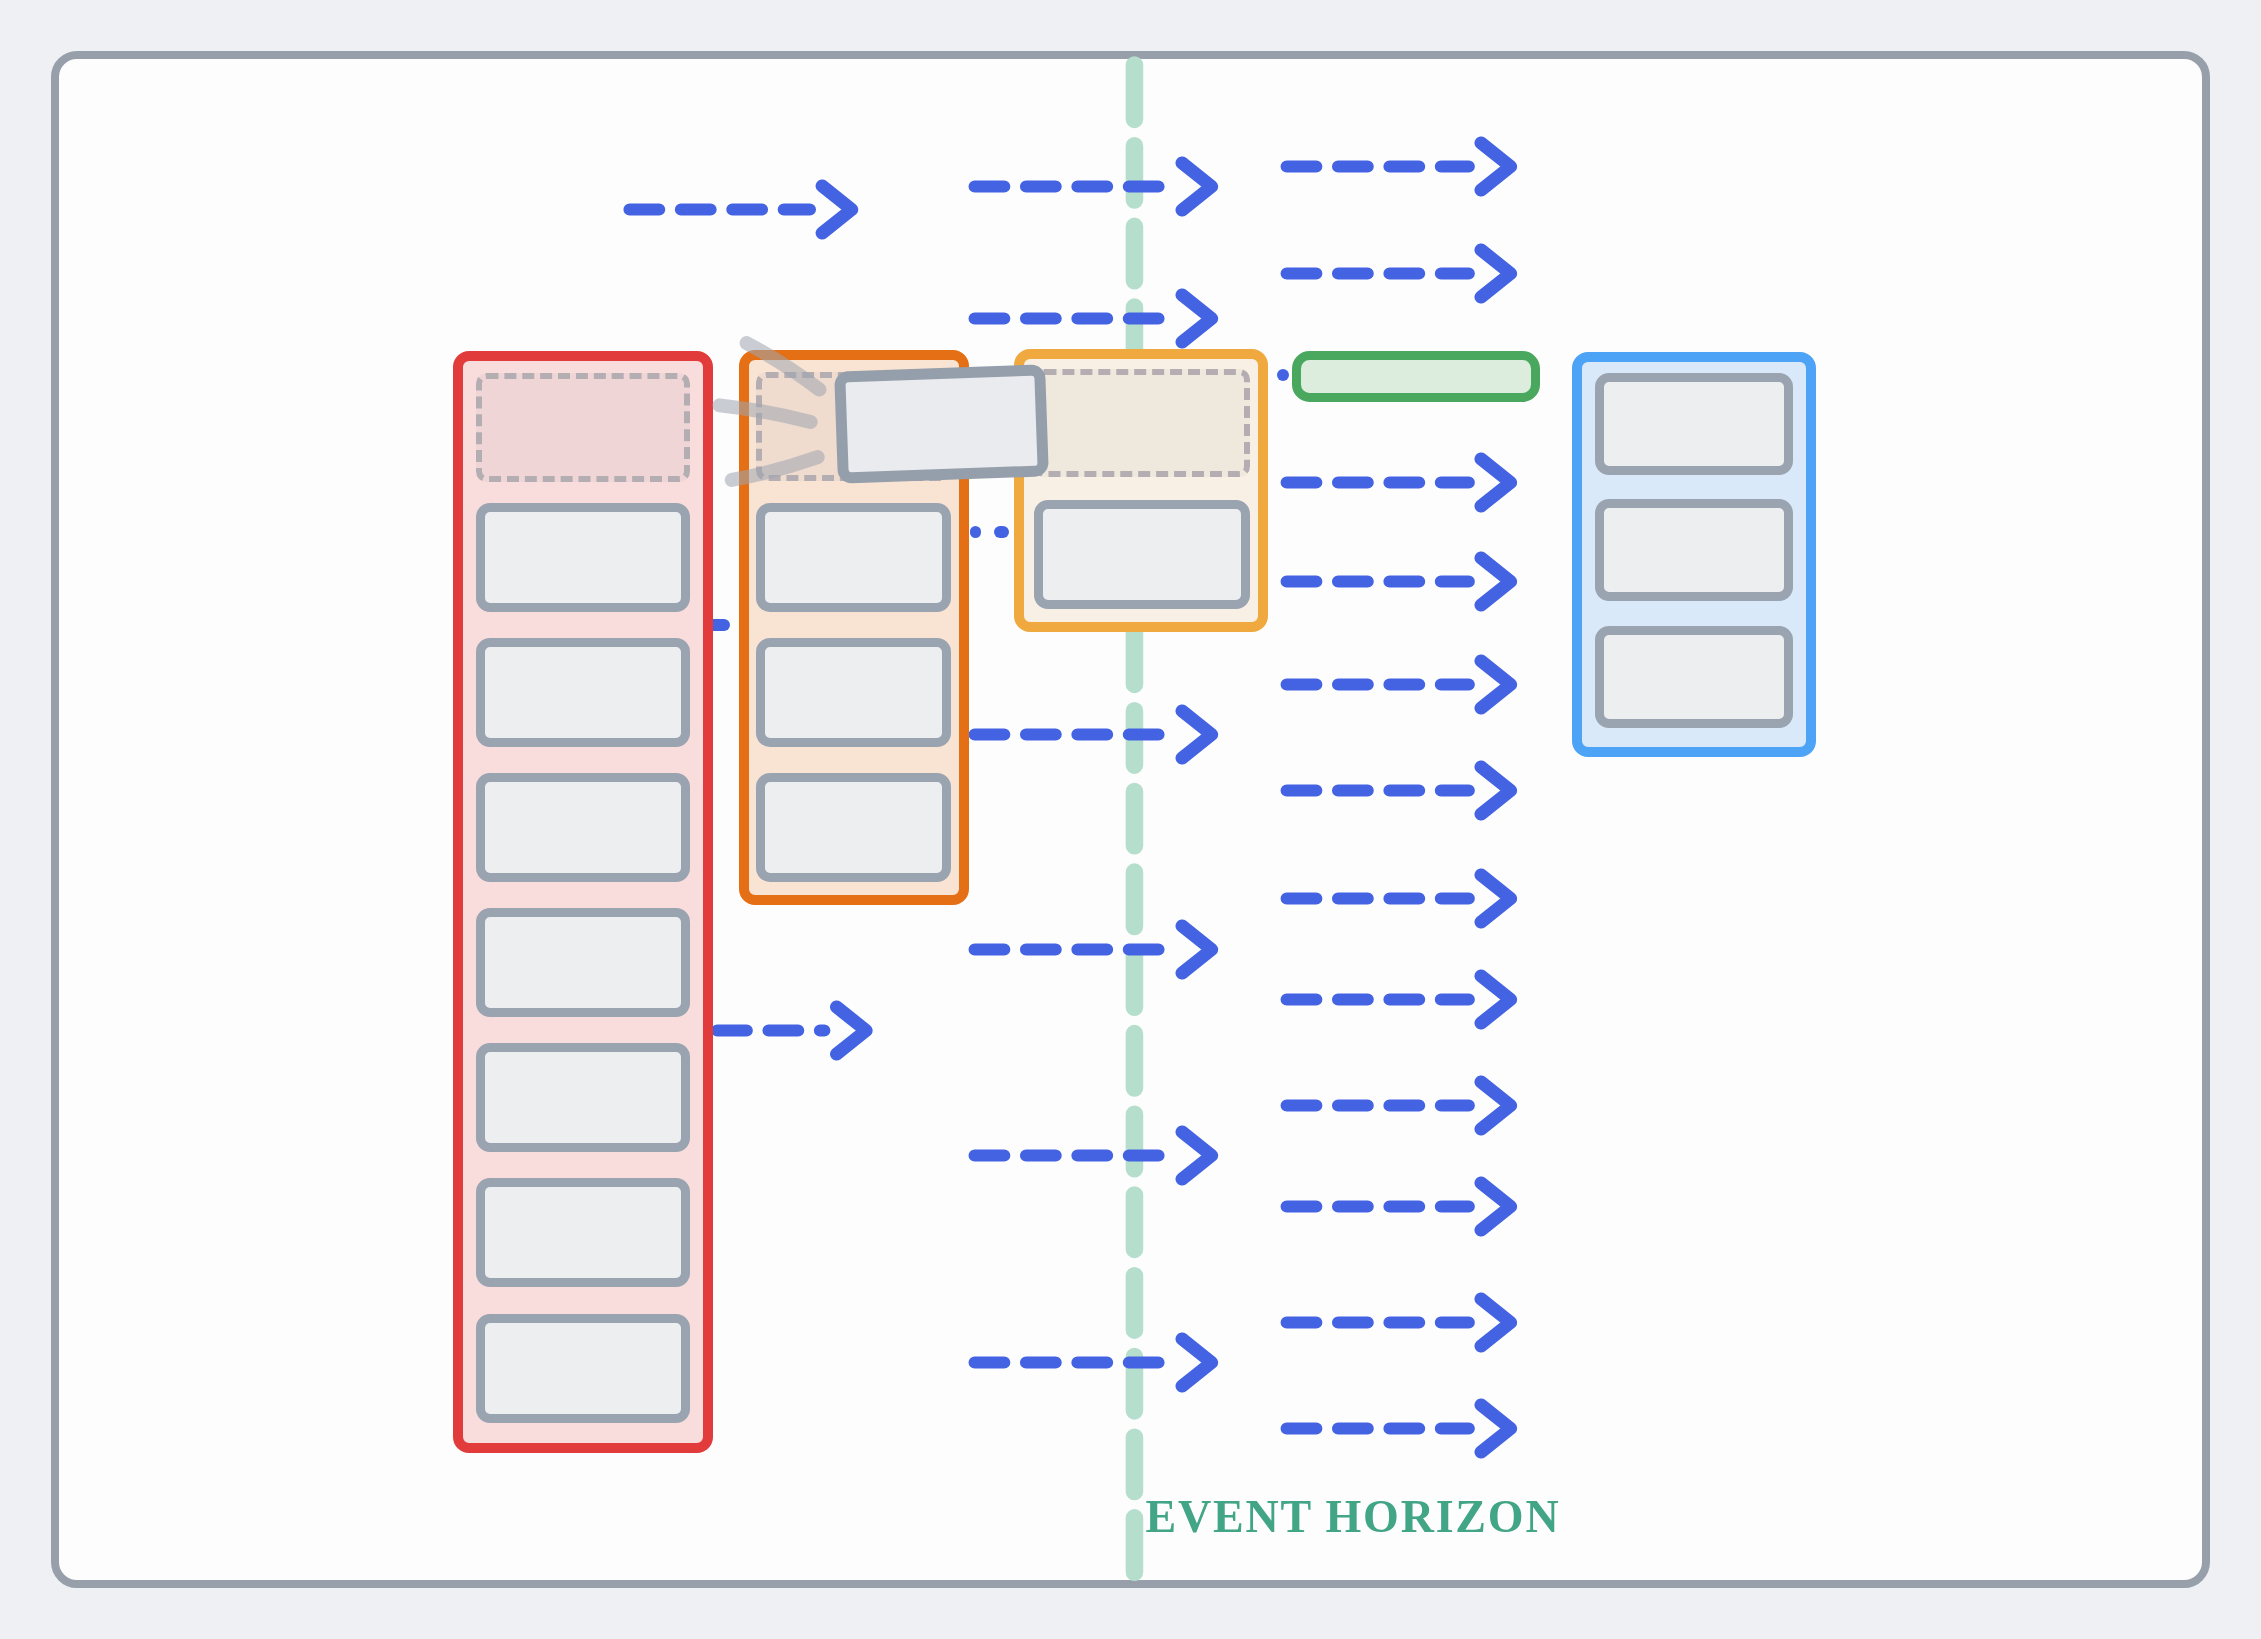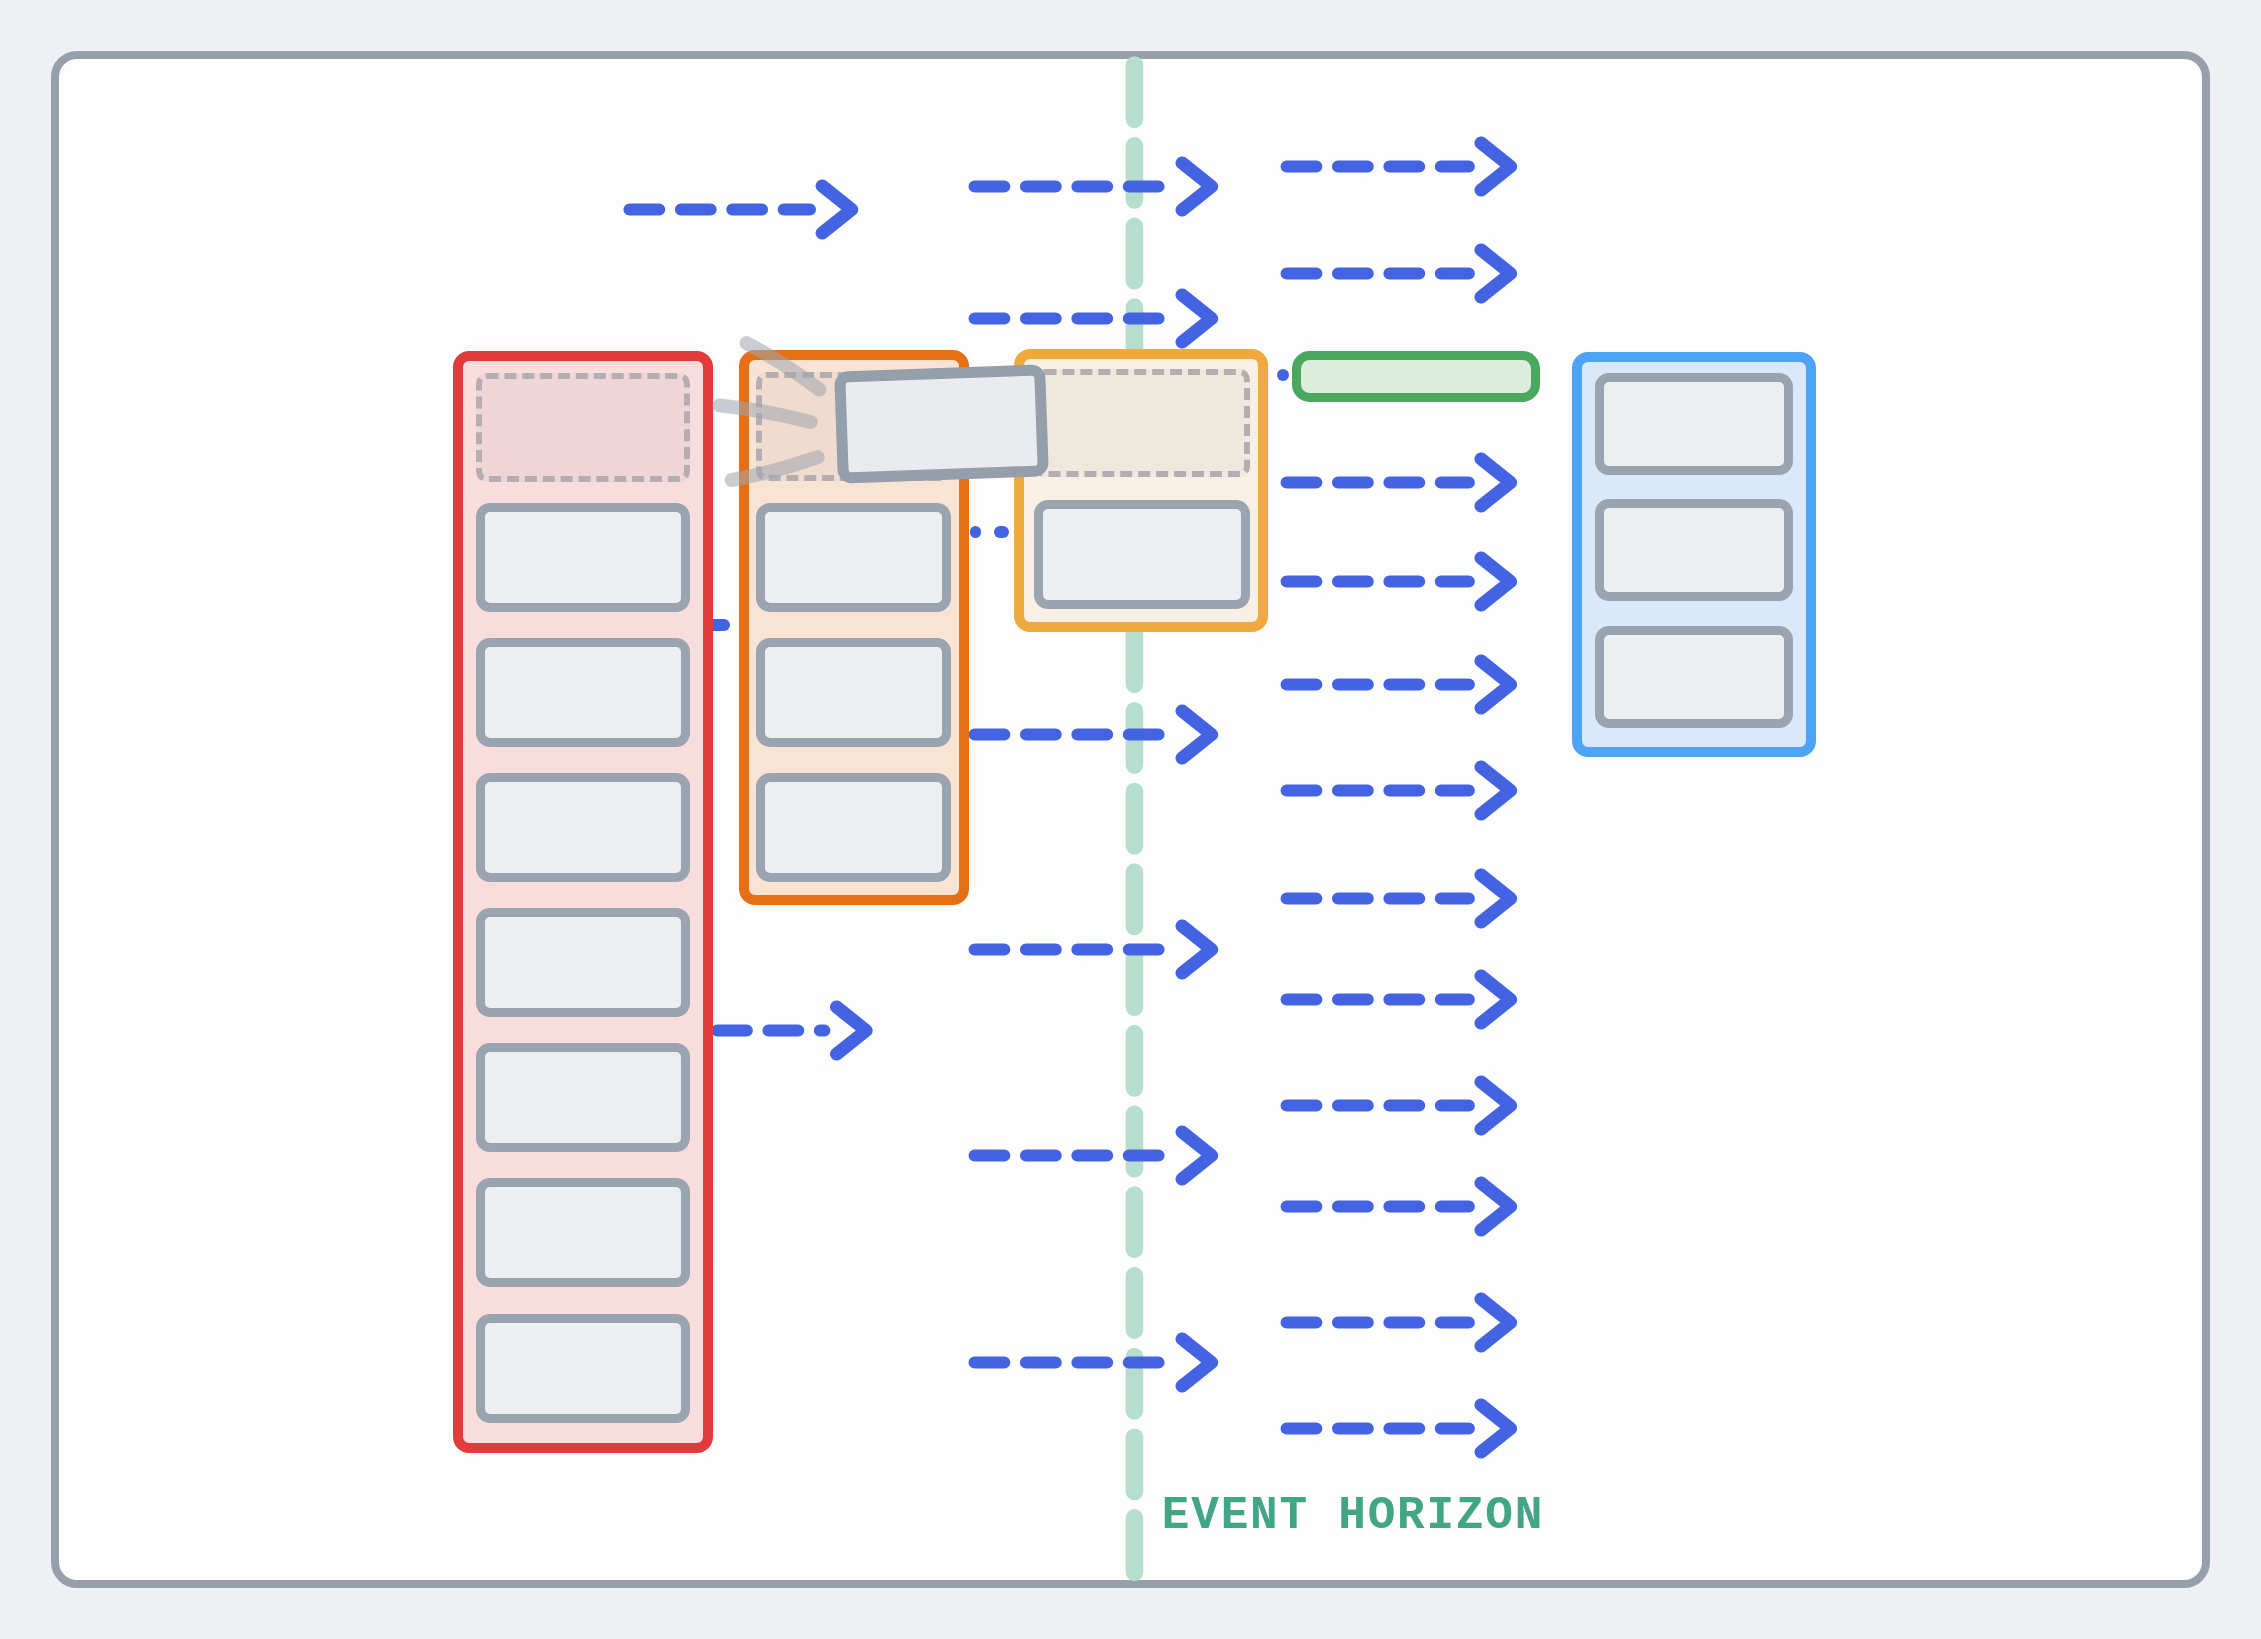--- a/index.html
+++ b/index.html
@@ -9,21 +9,21 @@
   }
   .stage{position:absolute;inset:0;}
   .panel{position:absolute;box-sizing:border-box;}
   .layer{position:absolute;left:0;top:0;width:2261px;height:1639px;pointer-events:none;}
   .container-box{position:absolute;box-sizing:border-box;}
   .card{position:absolute;box-sizing:border-box;}
   .placeholder{position:absolute;box-sizing:border-box;}
   .stub{position:absolute;border-radius:7px;}
   .eh-label{
     position:absolute;font-weight:bold;letter-spacing:1.8px;
-    font-family:Liberation Mono, monospace;white-space:nowrap;
+    font-family:Liberation Serif, serif;white-space:nowrap;
     transform:translateX(-50%);
   }
 </style>
 </head>
 <body style="background: rgb(238, 240, 244);">
 
 <div class="stage">
   <div class="panel" id="panel" style="left: 51px; top: 51px; width: 2159px; height: 1537px; border-radius: 26px; border: 8px solid rgb(151, 160, 170); background: rgb(253, 253, 254);"></div>
 
   <svg class="layer" id="teal-layer" viewBox="0 0 2577 1868">

